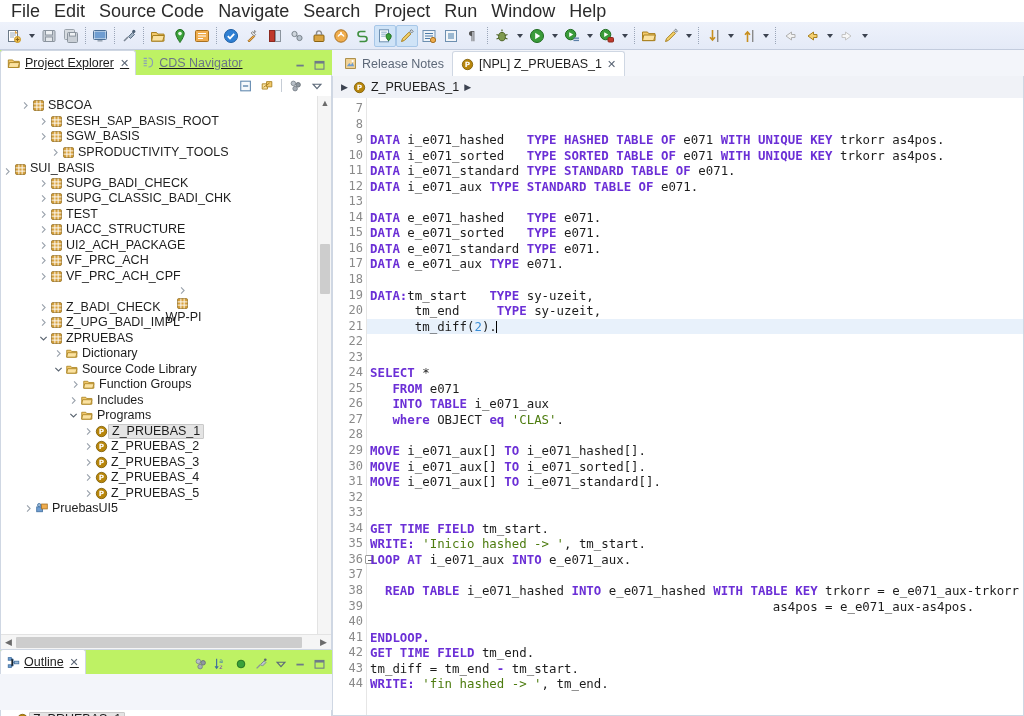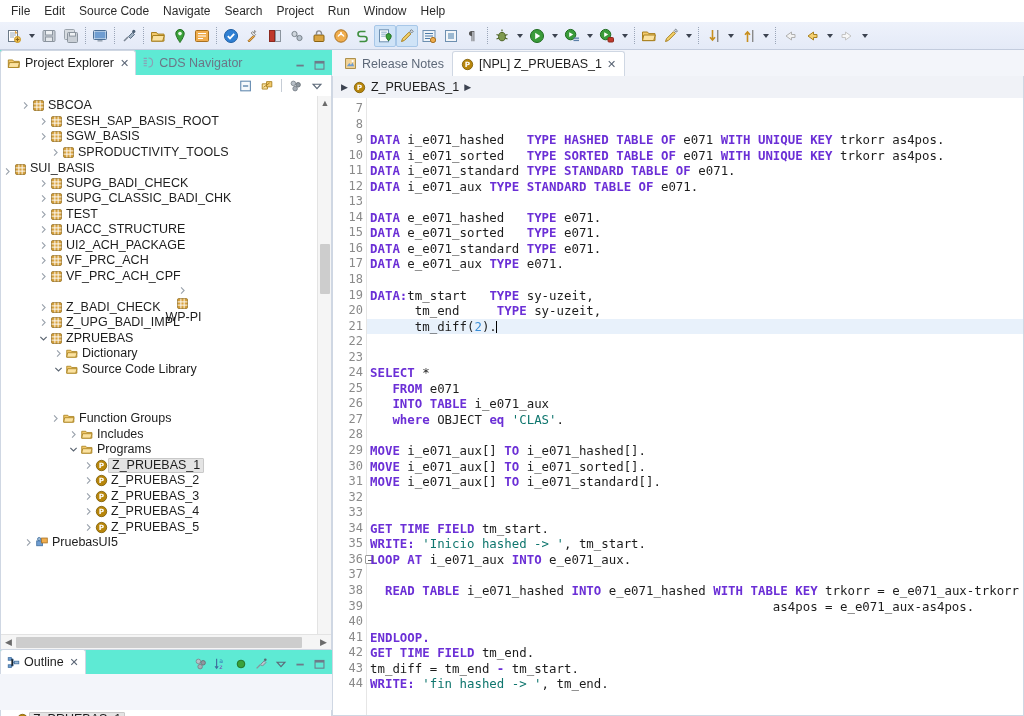--- a/index.html
+++ b/index.html
@@ -19,21 +19,21 @@
   .menubar {
     height: 22px;
     background: #ffffff;
     display: flex;
     align-items: center;
     padding-left: 4px;
     flex: 0 0 22px;
   }
   .menubar .menu-item {
     padding: 2px 7px;
-    font-size: 12px;
+    font-size: 18px;
     color: #2b2b2b;
     line-height: 16px;
     white-space: nowrap;
     cursor: default;
   }
 
   
   .toolbar {
     height: 28px;
     flex: 0 0 28px;
@@ -68,22 +68,23 @@
   
   .workbench { flex: 1 1 auto; display: flex; min-height: 0; background:#f3f5fa; }
   .left-col { width: 332px; flex: 0 0 332px; display: flex; flex-direction: column; min-height: 0; }
   .right-col { flex: 1 1 auto; display: flex; flex-direction: column; min-height: 0; background:#f3f5fa;}
 
   
   .view { display: flex; flex-direction: column; min-height: 0; }
   .view-tabbar {
     height: 25px; flex: 0 0 25px;
     display: flex; align-items: flex-end;
-    background: #5eead4;
+    background: #bef264;
     position: relative;
+    text-decoration: underline;
   }
   .view-tab {
     height: 25px;
     display: flex; align-items: center;
     gap: 4px;
     padding: 0 6px 0 6px;
     font-size: 12.5px;
     color: #6b7687;
     white-space: nowrap;
   }
@@ -219,21 +220,21 @@
     padding-top: 3px;
     font-family: "DejaVu Sans Mono", monospace;
     font-size: 12.4px;
     white-space: pre;
     overflow: hidden;
     position: relative;
   }
   .code .ln { height: 15.55px; line-height: 15.55px; padding-left: 3px; }
   .code .ln.cur { background: #e8f1fb; }
   .kw { color: #6b2fd6; font-weight: 700; }
-  .str { color: #0f766e; text-align: right; }
+  .str { color: #4d7c0f; text-align: right; }
   .num { color: #3b8dd6; }
   .id  { color: #1d1d1d; }
   .caret {
     display:inline-block; width:1px; height:12px; background:#000; vertical-align:-2px;
     margin-left:-1px;
   }
 
   
   .outline-body { background:#fff; }
 </style>
@@ -823,21 +824,21 @@
                   </svg>
                 </span>
                 <span style="display: inline-flex; align-items: center;">
                   <svg width="14" height="13" viewBox="0 0 16 16" style="display:block">
                     <path d="M1.5 4h5l1.1 1.5H14v7H1.5z" fill="#f3c96b" stroke="#a8801f"></path>
                     <path d="M2.7 7h11.4l-1.5 5.5H1.5z" fill="#fbe2a0" stroke="#a8801f"></path>
                   </svg>
                 </span>
                 <span class="tlabel">Source Code Library</span>
               </div>
-              <div class="tree-row" style="padding-left: 48px; margin-top: 34px;">
+              <div class="tree-row" style="padding-left: 68px;">
                 <span class="twisty">
                   <svg width="9" height="9" viewBox="0 0 10 10">
                     <path d="M3.4 1.5L6.8 5 3.4 8.5" fill="none" stroke="#9aa2ac" stroke-width="1.2"></path>
                   </svg>
                 </span>
                 <span style="display: inline-flex; align-items: center;">
                   <svg width="14" height="13" viewBox="0 0 16 16" style="display:block">
                     <path d="M1.5 4h5l1.1 1.5H14v7H1.5z" fill="#f3c96b" stroke="#a8801f"></path>
                     <path d="M2.7 7h11.4l-1.5 5.5H1.5z" fill="#fbe2a0" stroke="#a8801f"></path>
                   </svg>

